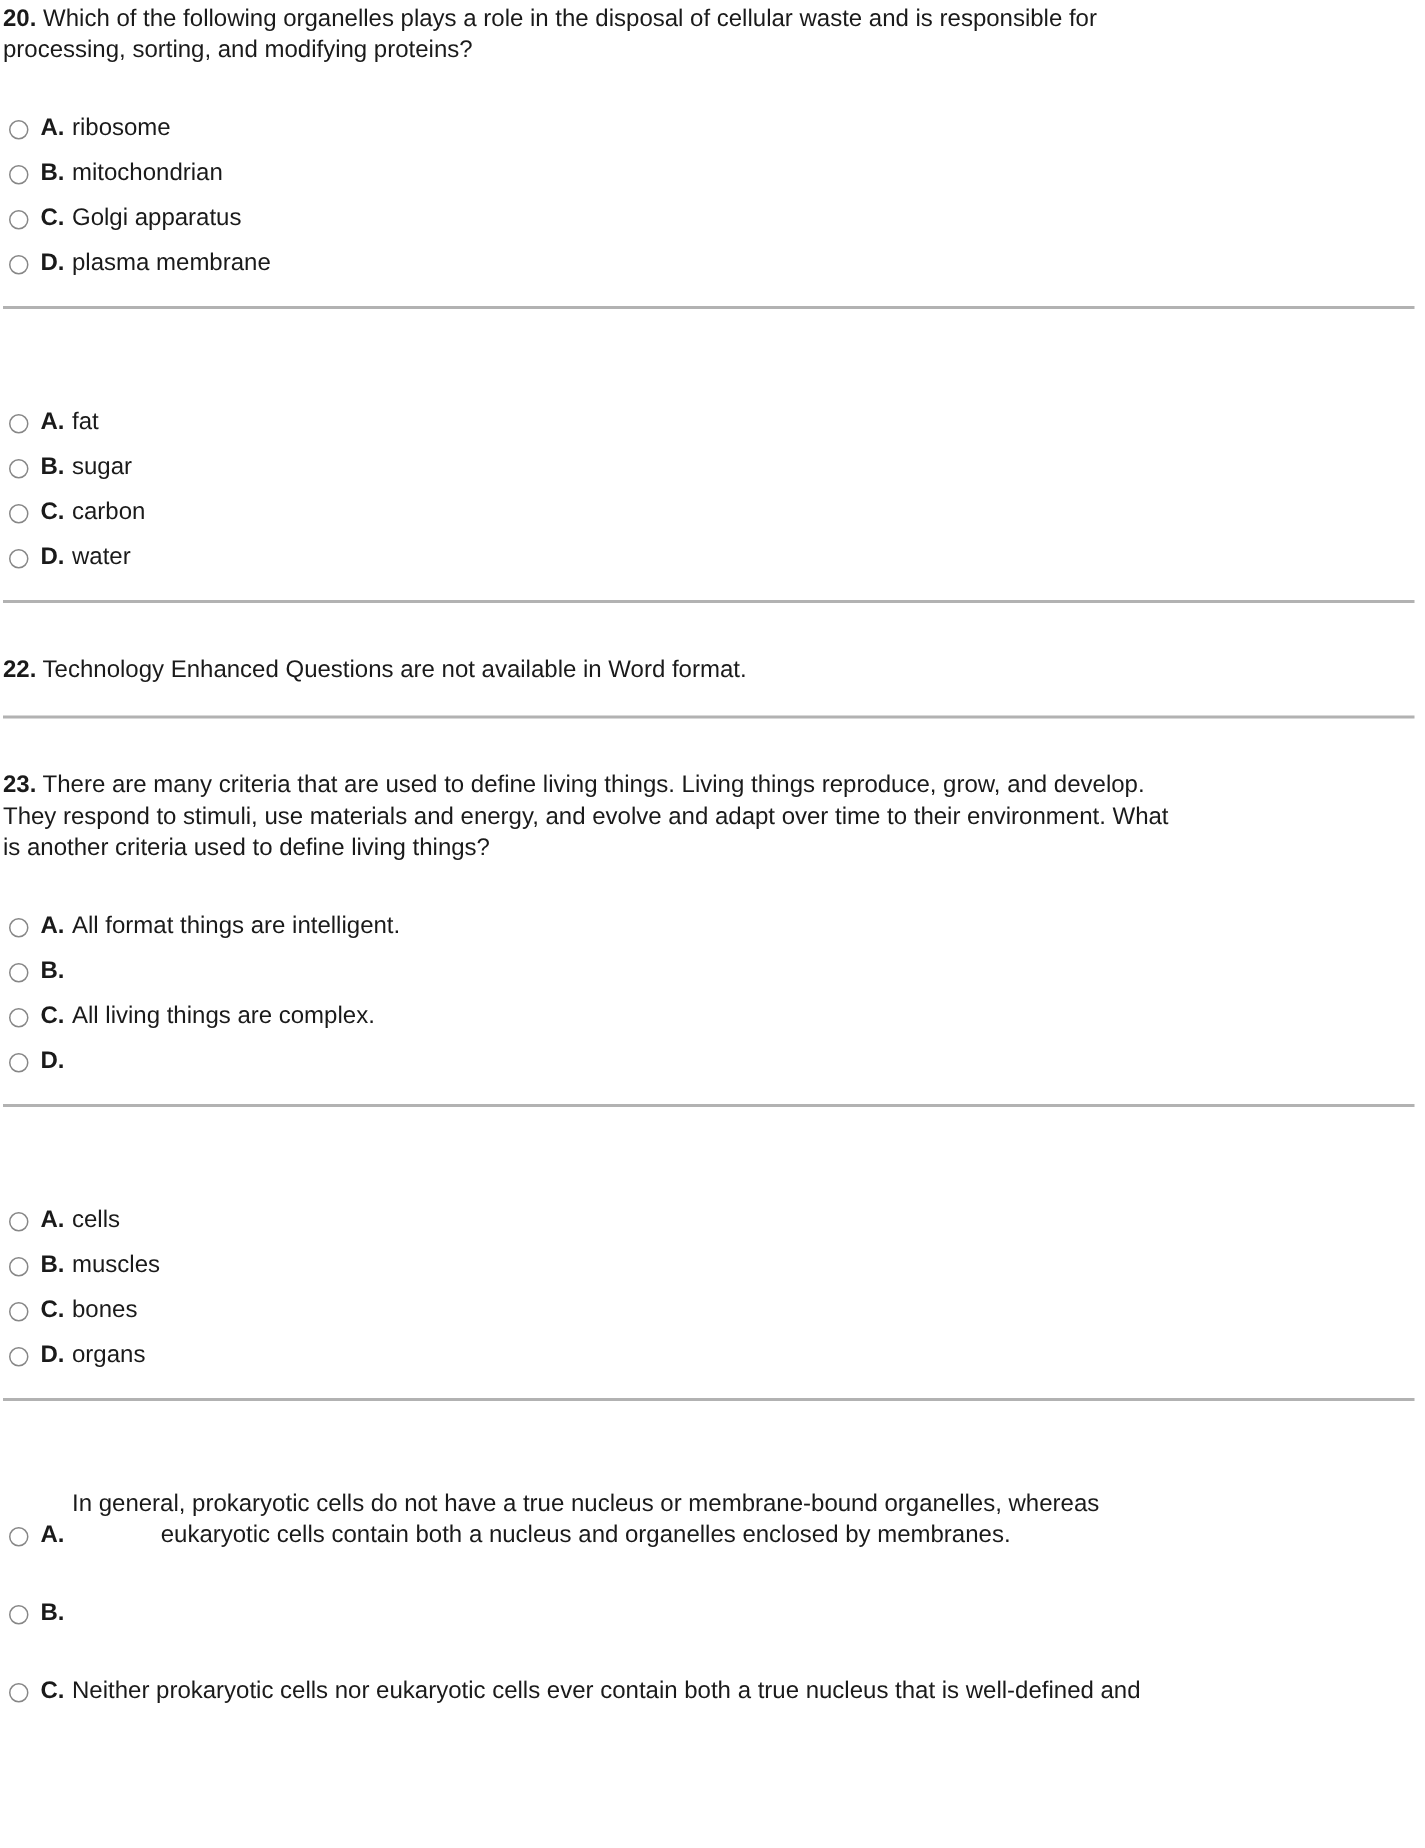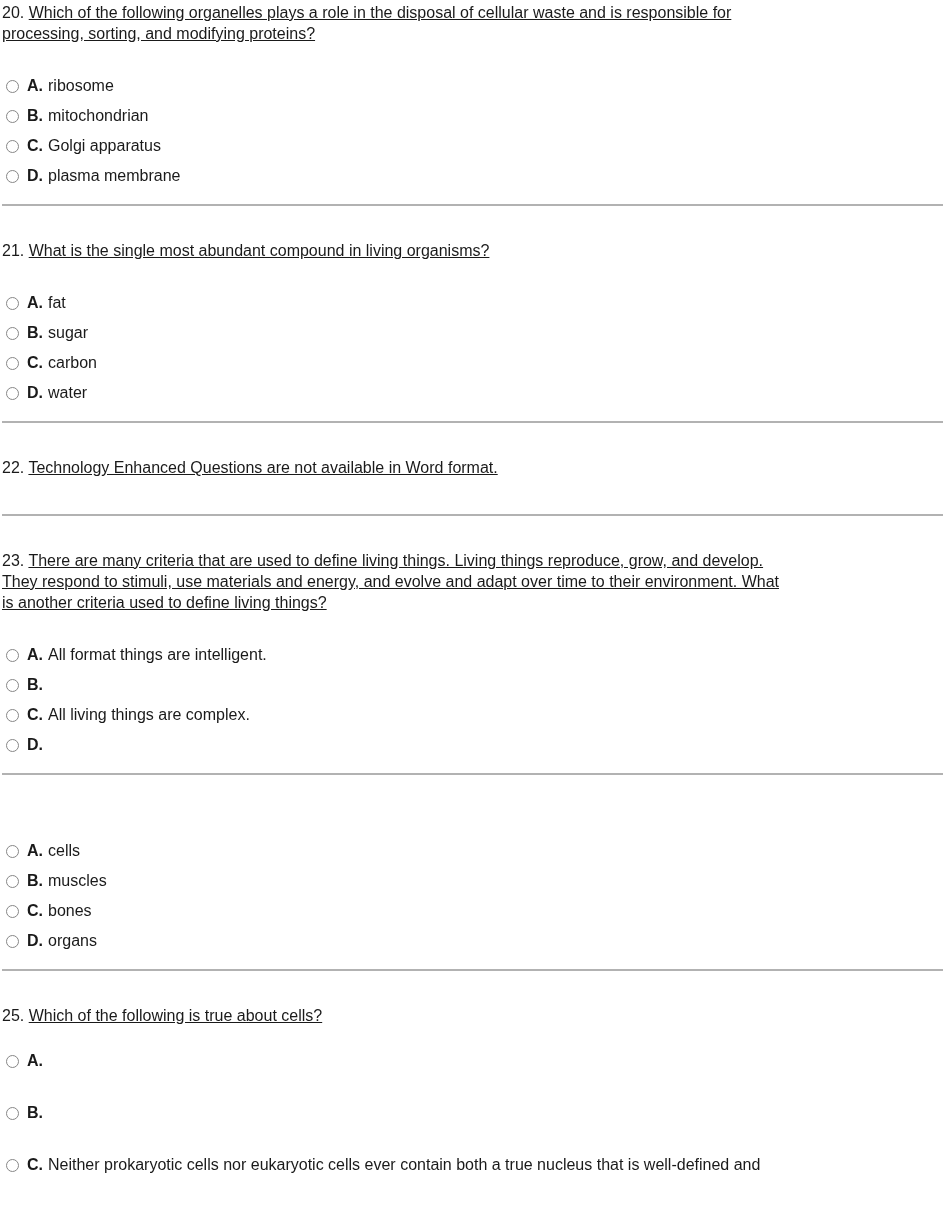--- a/index.html
+++ b/index.html
@@ -9,24 +9,24 @@
     height: 1232px;
     overflow: hidden;
     padding: 2px 6px 0 2px;
     font-family: "Liberation Sans", sans-serif;
     font-size: 16px;
     line-height: 21px;
     color: #1a1a1a;
   }
   .question { padding: 34px 0 18px 0; }
   .question.first { padding-top: 0; }
-  .question.no-options { padding-bottom: 36px; }
+  .question.no-options { padding-bottom: 20px; }
   .question-text { margin: 0; }
-  .qnum { font-weight: 400; }
-  .qbody { white-space: pre-line; text-decoration: underline; }
+  .qnum { font-weight: 700; }
+  .qbody { white-space: pre-line; }
   .divider {
     border: none;
     height: 2px;
     width: 941px;
     margin: 0;
     background: #b2b2b2;
   }
   .options { margin-top: 31px; }
   .option { display: flex; align-items: flex-end; }
   .options .option + .option { margin-top: 9px; }
@@ -70,21 +70,20 @@
     <div class="option">
         <span class="radio"></span>
         <span class="letter">D.</span>
         <span class="option-text">plasma membrane</span>
       </div>
   </div>
 </section>
 <hr class="divider">
 
 <section class="question">
-  <p class="question-text"><span class="qnum">21.</span> <span class="qbody">What is the single most abundant compound in living organisms?</span></p>
   <div class="options">
     <div class="option">
         <span class="radio"></span>
         <span class="letter">A.</span>
         <span class="option-text">fat</span>
       </div>
     <div class="option">
         <span class="radio"></span>
         <span class="letter">B.</span>
         <span class="option-text">sugar</span>
@@ -155,25 +154,26 @@
     <div class="option">
         <span class="radio"></span>
         <span class="letter">D.</span>
         <span class="option-text">organs</span>
       </div>
   </div>
 </section>
 <hr class="divider">
 
 <section class="question">
-  <p class="question-text"><span class="qnum">25.</span> <span class="qbody">Which of the following is true about cells?</span></p>
   <div class="options options-lg">
     <div class="option">
         <span class="radio"></span>
         <span class="letter">A.</span>
+        <span class="option-text">In general, prokaryotic cells do not have a true nucleus or membrane-bound organelles, whereas
+eukaryotic cells contain both a nucleus and organelles enclosed by membranes.</span>
       </div>
     <div class="option">
         <span class="radio"></span>
         <span class="letter">B.</span>
       </div>
     <div class="option">
         <span class="radio"></span>
         <span class="letter">C.</span>
         <span class="option-text">Neither prokaryotic cells nor eukaryotic cells ever contain both a true nucleus that is well-defined and</span>
       </div>

